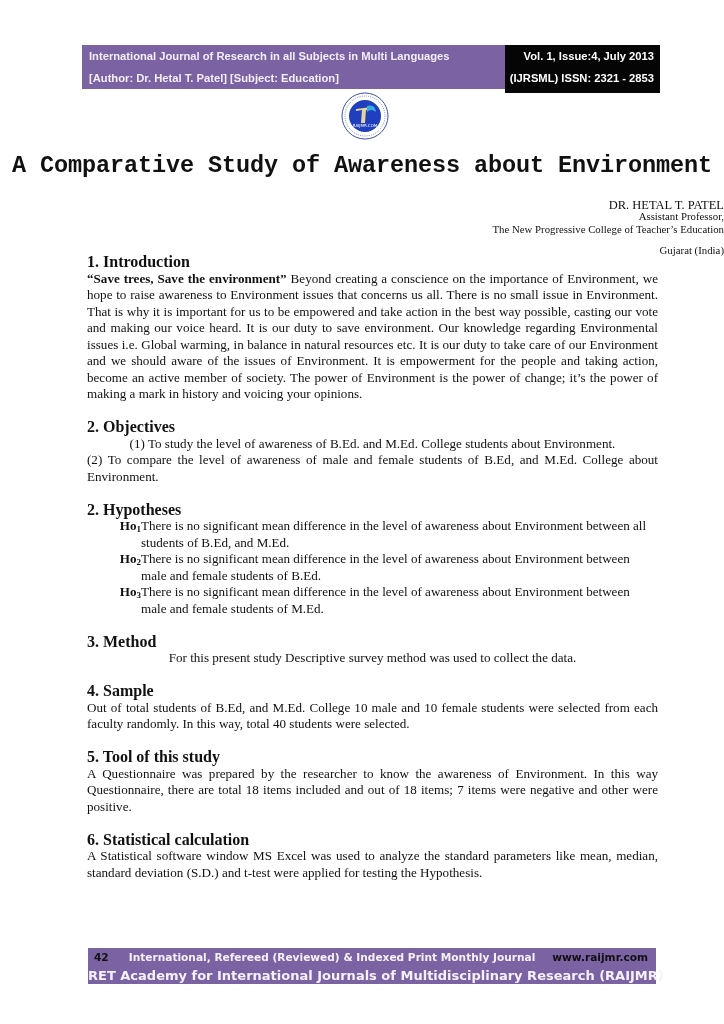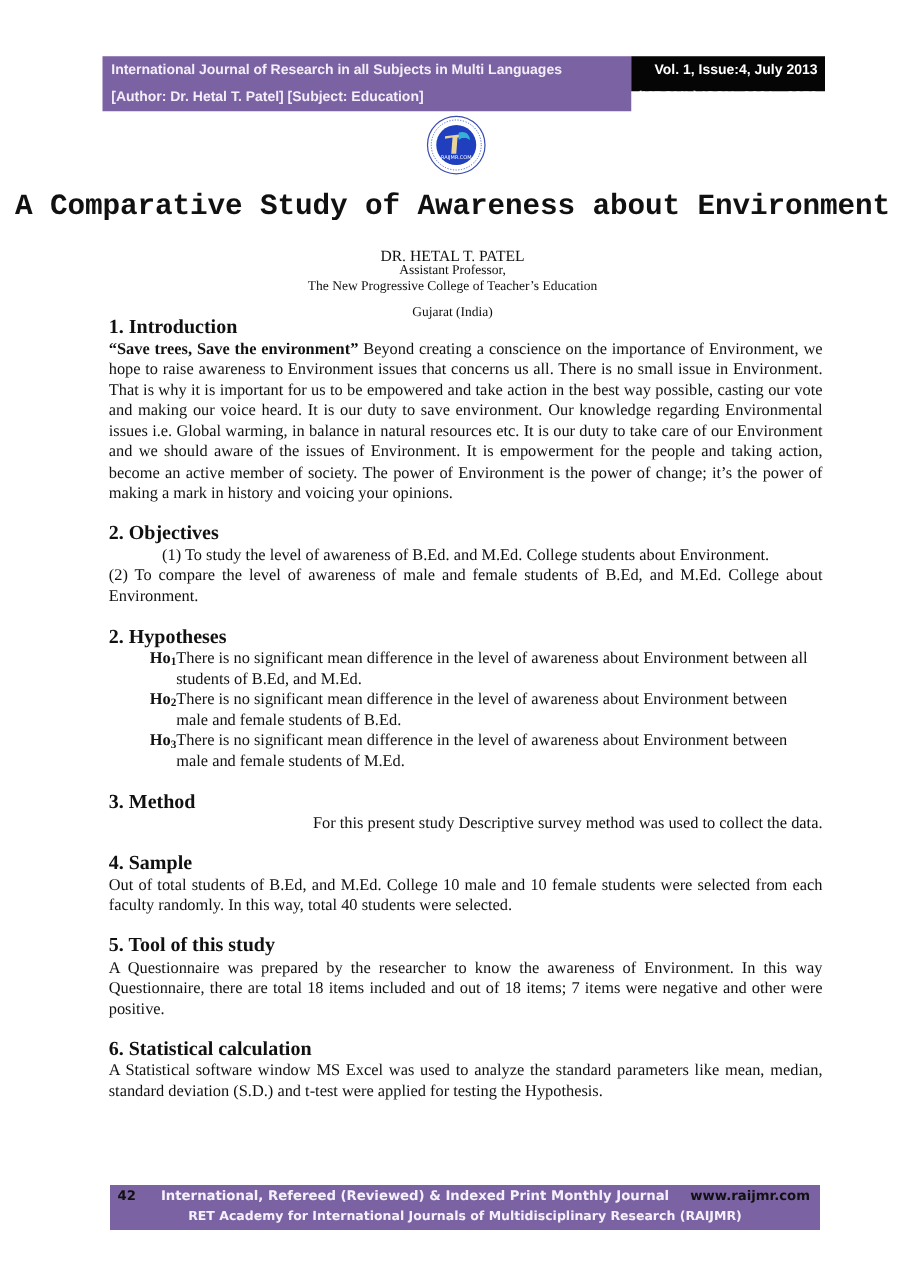--- a/index.html
+++ b/index.html
@@ -1,49 +1,49 @@
 <!DOCTYPE html>
 <html><head>
 <meta charset="utf-8">
 <style>
   html, body { margin: 0; padding: 0; background: #ffffff; }
   body { width: 724px; height: 1024px; position: relative; overflow: hidden; }
   .page { position: absolute; left: 0; top: 0; width: 724px; height: 1024px; background: #fff; }
 
   .header { position: absolute; left: 82px; top: 45px; width: 578px; height: 44px; display: flex; }
   .header-left { background: #7b62a3; width: 423px; height: 44px; color: #f3eefa; font-family: "Liberation Sans", sans-serif; font-weight: bold; font-size: 11.2px; padding-left: 7px; box-sizing: border-box; }
-  .header-right { background: #050505; flex: 1; height: 28px; color: #ffffff; font-family: "Liberation Sans", sans-serif; font-weight: bold; font-size: 11.2px; text-align: right; padding-right: 6px; box-sizing: border-box; }
+  .header-right { background: #050505; flex: 1; height: 48px; color: #ffffff; font-family: "Liberation Sans", sans-serif; font-weight: bold; font-size: 11.2px; text-align: right; padding-right: 6px; box-sizing: border-box; }
   .hline { height: 22px; line-height: 22px; white-space: nowrap; }
 
   .logo { position: absolute; left: 341px; top: 92px; width: 48px; height: 48px; }
 
   .title { position: absolute; left: 0; width: 724px; top: 152px; text-align: center; font-family: Liberation Mono, monospace; font-weight: bold; font-size: 23.5px; color: #111; letter-spacing: -0.1px; }
 
-  .byline { position: absolute; left: 0; width: 724px; text-align: center; font-family: "Liberation Serif", serif; color: #111; }
+  .byline { position: absolute; left: 0; width: 724px; text-align: right; font-family: "Liberation Serif", serif; color: #111; }
   .author { top: 198px; font-size: 12.5px; }
   .aff { font-size: 10.8px; }
   .aff1 { top: 210px; }
   .aff2 { top: 223px; }
   .aff3 { top: 244px; }
 
   .body { position: absolute; left: 87px; top: 254px; width: 571px; font-family: "Liberation Serif", serif; font-size: 13.1px; line-height: 16.5px; color: #111; }
   .body h2 { font-size: 16px; font-weight: bold; margin: 0; line-height: 16.5px; }
   .body p { margin: 0; text-align: justify; }
   .section { margin-bottom: 16.5px; }
   .lead { font-weight: bold; }
   .hyp { display: flex; margin-left: 14px; }
   .hyp-label { width: 40px; flex: none; font-weight: bold; text-align: right; }
   .hyp-label sub { font-size: 9px; vertical-align: -2px; }
   .hyp-text { flex: 1; }
 
   .footer { position: absolute; left: 88px; top: 948px; width: 568px; height: 36px; background: #7b62a3; font-family: "DejaVu Sans", sans-serif; color: #f5f1fb; box-sizing: border-box; }
   .f1 { position: absolute; left: 6px; top: 3px; font-size: 10.6px; font-weight: bold; white-space: nowrap; }
   .f1 .pg { color: #111; margin-right: 20px; }
   .furl { position: absolute; right: 8px; top: 3px; font-size: 10.6px; font-weight: bold; color: #111; }
-  .f2 { position: absolute; left: 0; width: 568px; top: 20px; text-align: center; font-size: 10px; font-weight: bold; white-space: nowrap; }
+  .f2 { position: absolute; left: 0; width: 568px; top: 20px; text-align: center; font-size: 13px; font-weight: bold; white-space: nowrap; }
 </style>
 </head>
 <body>
 
 <div class="page">
 
   <div class="header">
     <div class="header-left">
       <div class="hline">International Journal of Research in all Subjects in Multi Languages</div>
       <div class="hline">[Author: Dr. Hetal T. Patel] [Subject: Education]</div>
@@ -95,21 +95,21 @@
         <div class="hyp-text">There is no significant mean difference in the level of awareness about Environment between male and female students of B.Ed.</div>
       </div>
       <div class="hyp">
         <div class="hyp-label"><span>Ho</span><sub>3</sub></div>
         <div class="hyp-text">There is no significant mean difference in the level of awareness about Environment between male and female students of M.Ed.</div>
       </div>
     </div>
 
     <div class="section">
       <h2>3. Method</h2>
-      <p style="text-align:right">For this present study Descriptive survey method was used to collect the data.</p>
+      <p style="text-align:center">For this present study Descriptive survey method was used to collect the data.</p>
     </div>
 
     <div class="section">
       <h2>4. Sample</h2>
       <p>Out of total students of B.Ed, and M.Ed. College 10 male and 10 female students were selected from each faculty randomly. In this way, total 40 students were selected.</p>
     </div>
 
     <div class="section">
       <h2>5. Tool of this study</h2>
       <p>A Questionnaire was prepared by the researcher to know the awareness of Environment. In this way Questionnaire, there are total 18 items included and out of 18 items; 7 items were negative and other were positive.</p>

